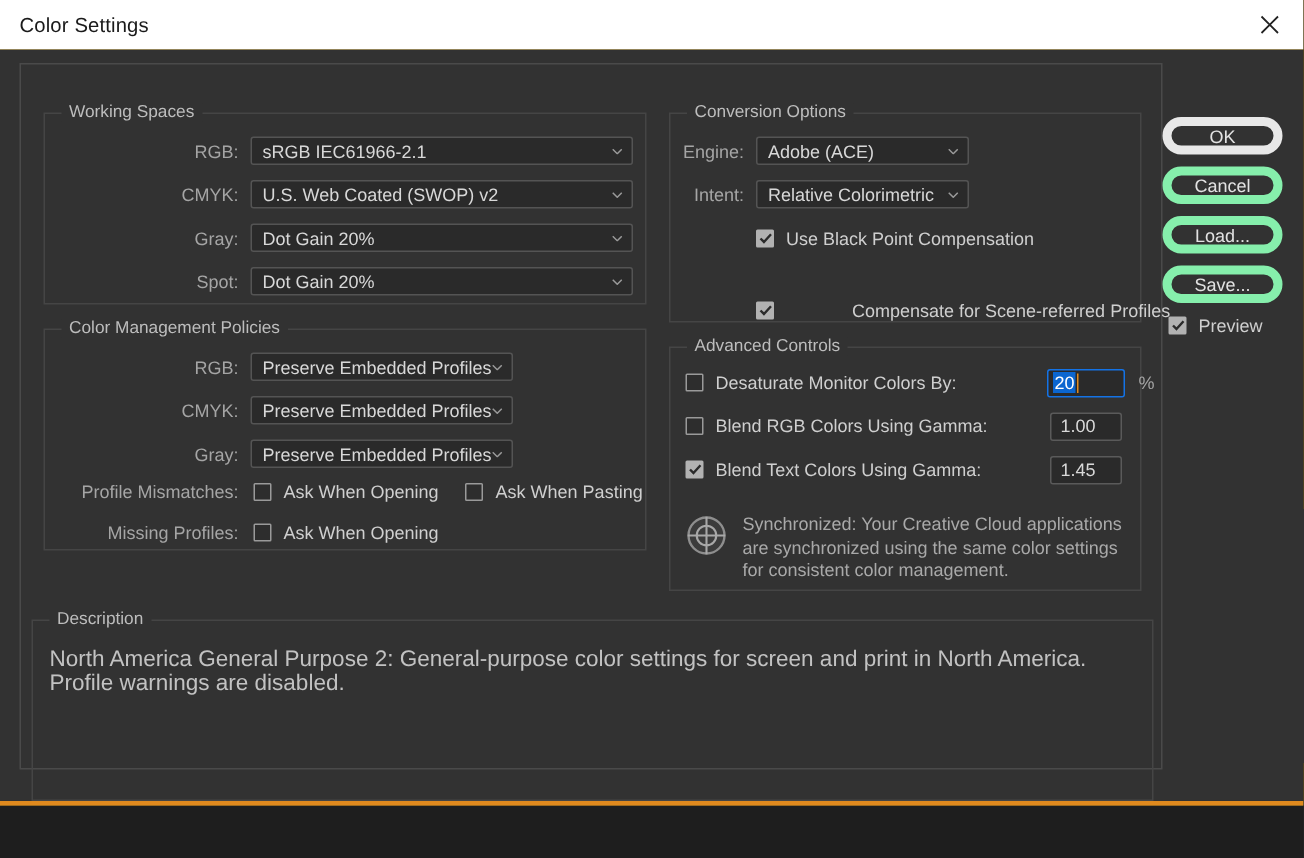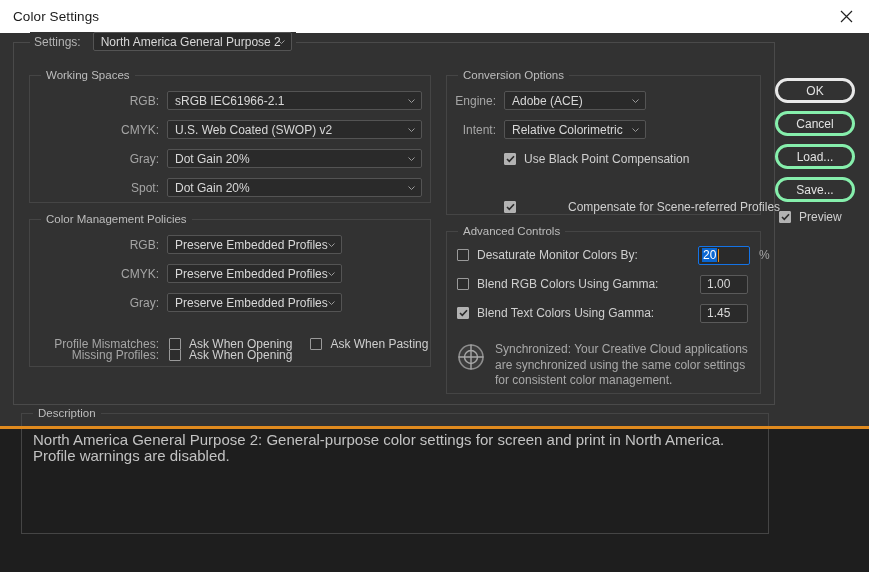--- a/index.html
+++ b/index.html
@@ -12,21 +12,21 @@
     height: 572px;
     overflow: hidden;
     font-family: "Liberation Sans", sans-serif;
     font-size: 12px;
     color: #c8c8c8;
   }
 
   .window {
     position: relative;
     width: 869px;
-    height: 429px;
+    height: 537px;
     background: #eab308;
     box-sizing: border-box;
     display: flex;
     flex-direction: column;
   }
 
   
   .titlebar {
     height: 33px;
     background: #ffffff;
@@ -237,21 +237,21 @@
   .btncol {
     position: absolute;
     right: 14px;
     top: 45px;
     width: 80px;
   }
   .btn {
     width: 80px;
     height: 25px;
     border-radius: 13px;
-    border: 3px solid #86efac;
+    border: 6px solid #86efac;
     background: #323232;
     color: #e2e2e2;
     font-size: 12px;
     display: flex;
     align-items: center;
     justify-content: center;
     box-sizing: border-box;
     margin-bottom: 8px;
     cursor: pointer;
     font-family: "Liberation Sans", sans-serif;
@@ -286,31 +286,20 @@
           <path d="M1 1 L12 12 M12 1 L1 12" stroke="#222222" stroke-width="1.2" fill="none"></path>
         </svg>
       </span>
     </div>
   </div>
 
   <div class="dialog-body">
 
     <div class="content-area">
 
-      <div class="settings-row">
-        <span class="settings-label">Settings:</span>
-        <div class="select" style="width:199px;">
-          <span>North America General Purpose 2</span>
-          <span class="caret">
-            <svg width="7" height="4" viewBox="0 0 7 4">
-                <path d="M0.5 0.5 L3.5 3.5 L6.5 0.5" stroke="#9a9a9a" fill="none" stroke-width="1"></path>
-              </svg>
-          </span>
-        </div>
-      </div>
 
       <div class="fs" style="left:15px; top:32px; width:402px; height:128px;">
         <div class="legend">Working Spaces</div>
 
         <div class="row" style="left:0; top:15px; width:100%;">
           <span class="rlabel" style="width:129px;">RGB:</span>
           <div class="select" style="width:255px; margin-left:8px;">
             <span>sRGB IEC61966-2.1</span>
             <span class="caret">
               <svg width="7" height="4" viewBox="0 0 7 4">
@@ -389,21 +378,21 @@
           <div class="select" style="width:175px; margin-left:8px;">
             <span>Preserve Embedded Profiles</span>
             <span class="caret">
               <svg width="7" height="4" viewBox="0 0 7 4">
                   <path d="M0.5 0.5 L3.5 3.5 L6.5 0.5" stroke="#9a9a9a" fill="none" stroke-width="1"></path>
                 </svg>
             </span>
           </div>
         </div>
 
-        <div class="row" style="left:0; top:101px; width:100%;margin-top:16px;">
+        <div class="row" style="left:0; top:101px; width:100%;">
           <span class="rlabel" style="width:129px;">Profile Mismatches:</span>
           <span class="cb" style="margin-left:10px;">
             
           </span>
           <span class="cbtext">Ask When Opening</span>
           <span class="cb" style="margin-left:18px;">
             
           </span>
           <span class="cbtext">Ask When Pasting</span>
         </div>

